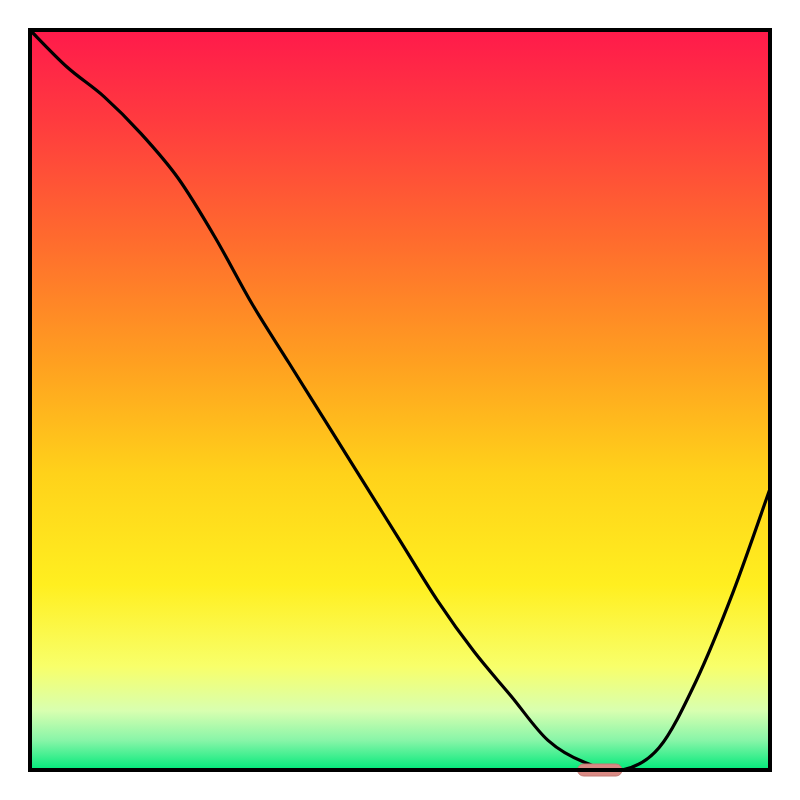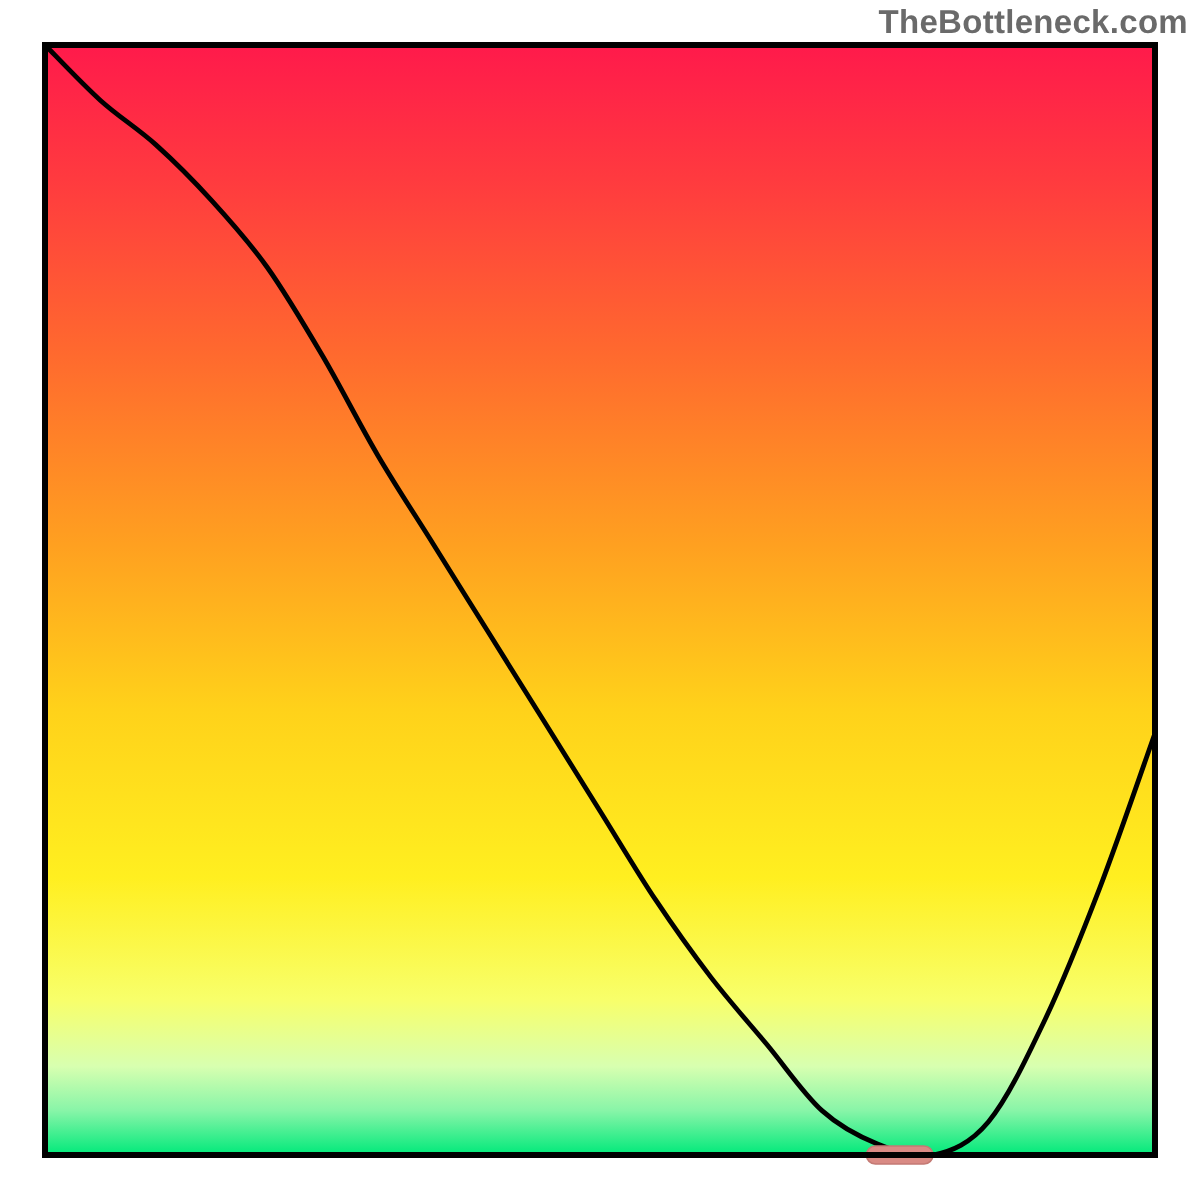--- a/index.html
+++ b/index.html
@@ -29,21 +29,20 @@
     left: 0;
     top: 0;
     width: 800px;
     height: 800px;
   }
 </style>
 </head>
 <body>
 <div class="container">
 
-<div class="watermark">TheBottleneck.com</div>
 
 <svg class="chart" viewBox="0 0 800 800">
   <defs>
     <linearGradient id="bg-grad" x1="0" y1="0" x2="0" y2="1">
           <stop offset="0%" stop-color="#ff1a4b"></stop>
           <stop offset="12%" stop-color="#ff3a3f"></stop>
           <stop offset="28.000000000000004%" stop-color="#ff6a2e"></stop>
           <stop offset="45%" stop-color="#ffa020"></stop>
           <stop offset="60%" stop-color="#ffd21a"></stop>
           <stop offset="75%" stop-color="#ffef20"></stop>

